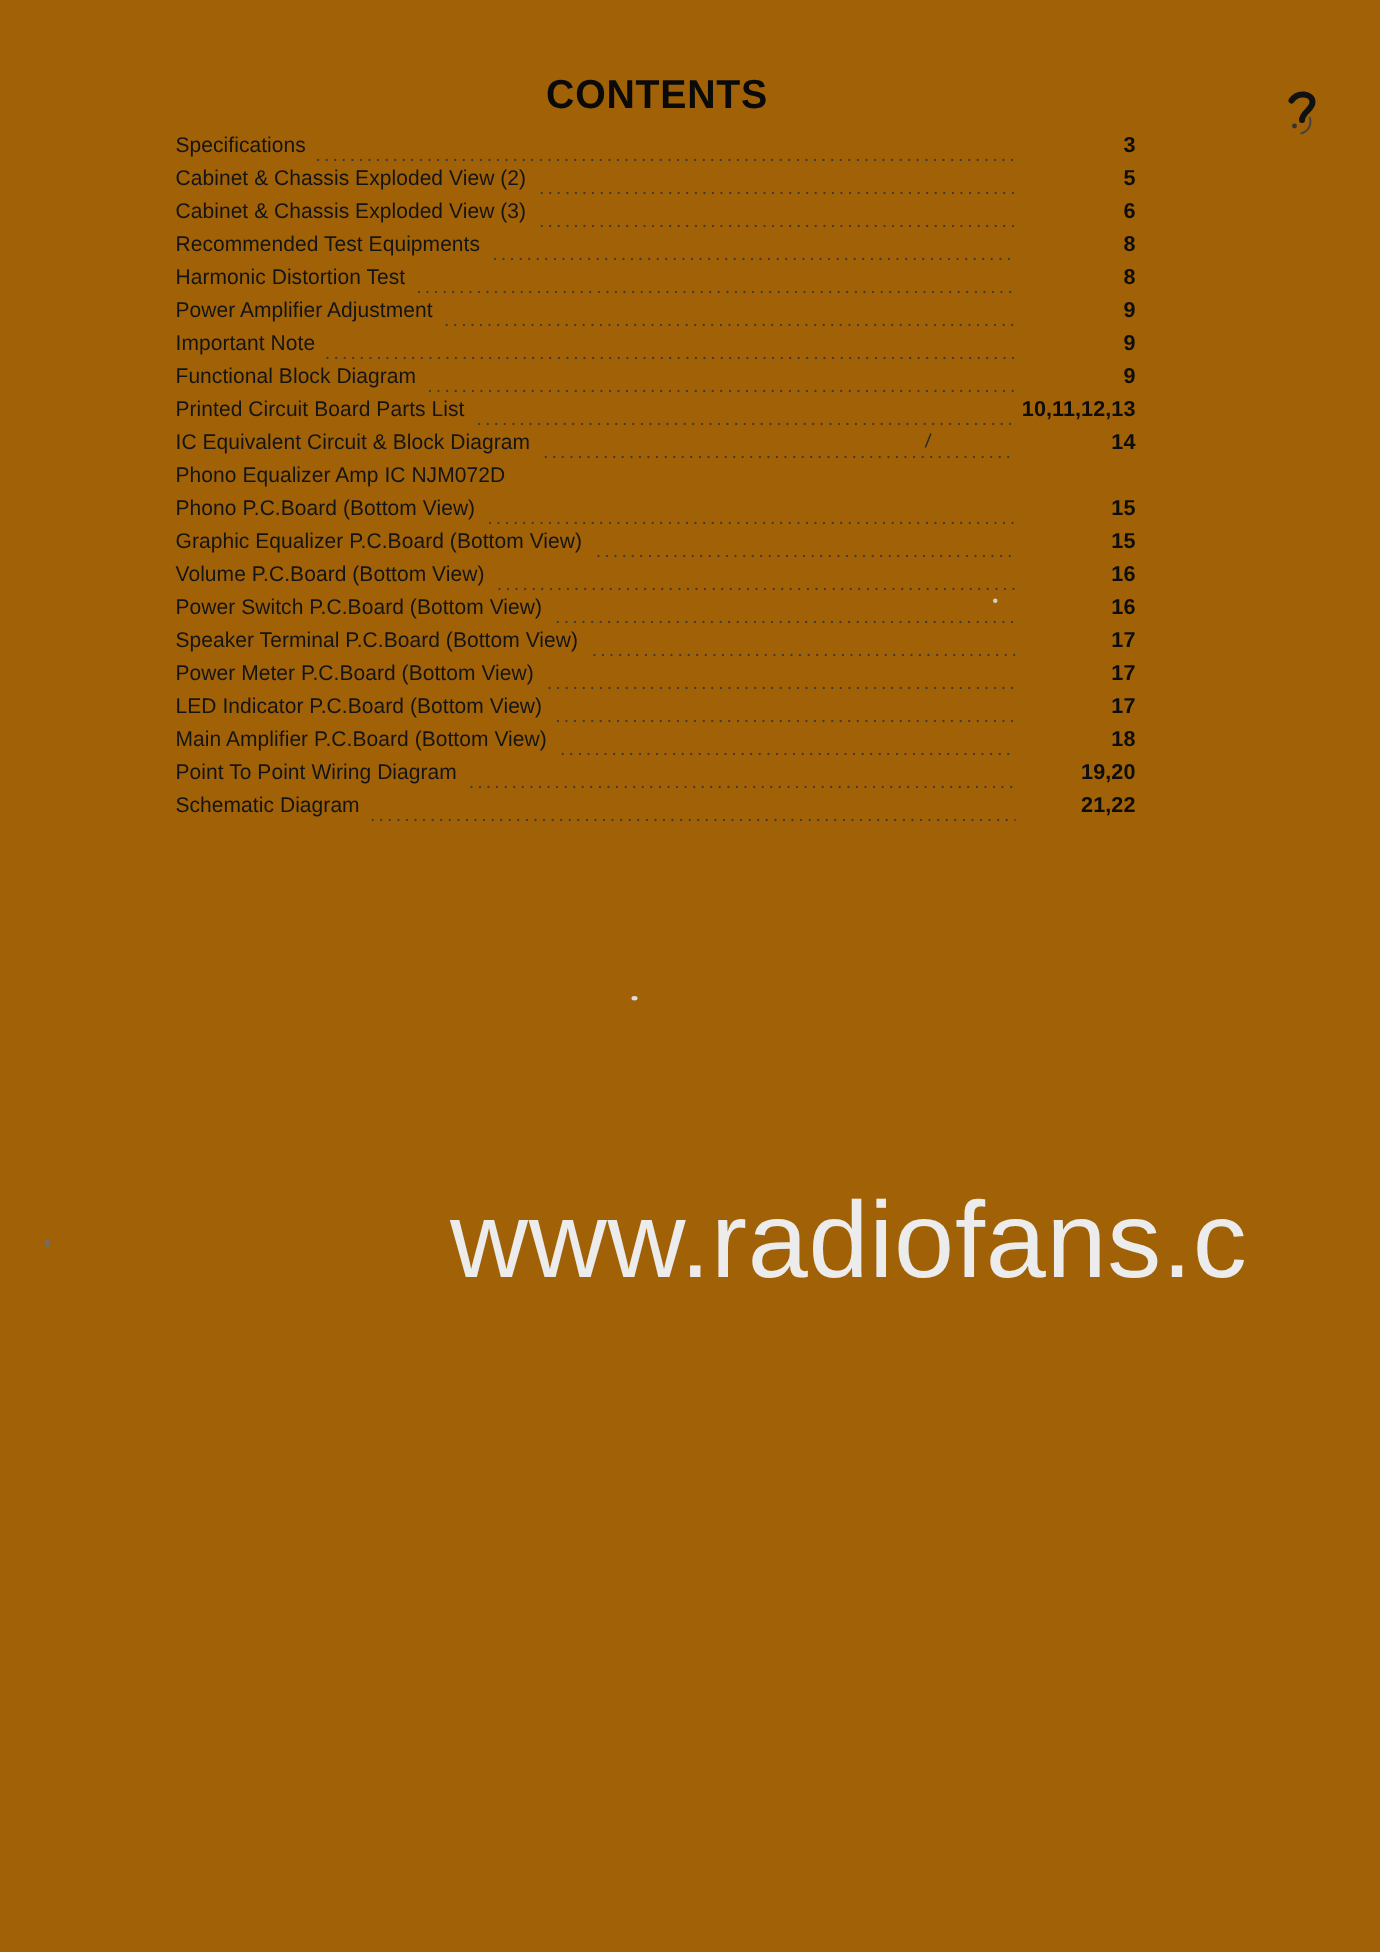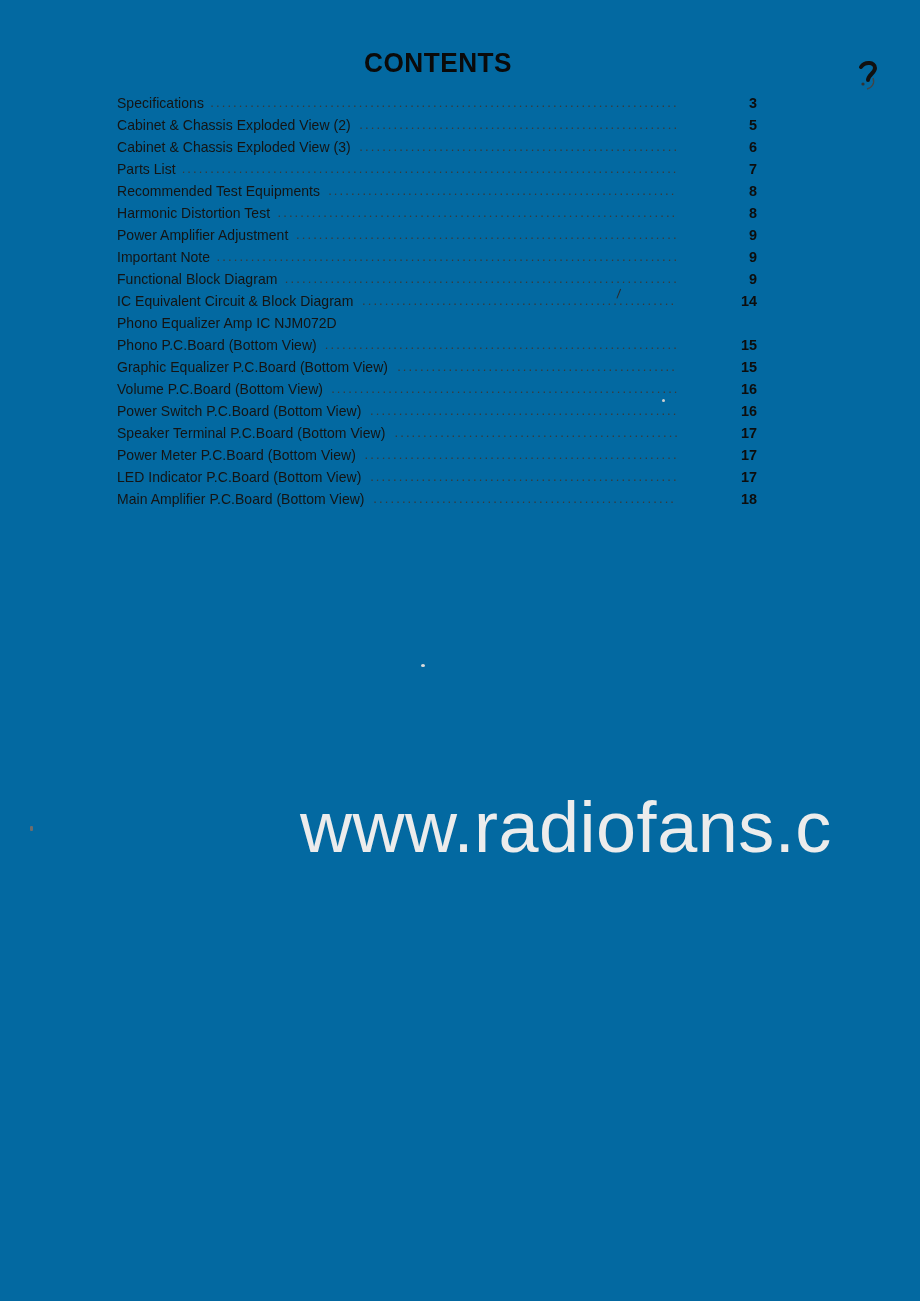--- a/index.html
+++ b/index.html
@@ -14,21 +14,21 @@
     position: relative;
     overflow: hidden;
     font-family: "Liberation Sans", "DejaVu Sans", sans-serif;
     color: #000000;
   }
 
   
   #page {
     position: absolute;
     inset: 0;
-    background: #0369a1;
+    background: #a16207;
   }
 
   
   #contents-heading {
     position: absolute;
     top: 30px;
     left: 0;
     width: 876px;
     text-align: center;
     font-size: 27px;
@@ -42,21 +42,21 @@
   
   #toc {
     position: absolute;
     top: 89px;
     left: 117px;
     width: 640px;
   }
 
   .toc-row {
     display: flex;
-    align-items: flex-end;
+    align-items: flex-start;
     height: 22px;
     font-size: 14.2px;
     color: #141414;
     white-space: nowrap;
     letter-spacing: 0.05px;
   }
 
   .toc-label {
     flex: 0 0 auto;
     padding-right: 5px;
@@ -156,25 +156,20 @@
         <span class="toc-label">Cabinet &amp; Chassis Exploded View (2)</span>
         <span class="toc-leader"></span>
         <span class="toc-page">5</span>
       </div>
       <div class="toc-row">
         <span class="toc-label">Cabinet &amp; Chassis Exploded View (3)</span>
         <span class="toc-leader"></span>
         <span class="toc-page">6</span>
       </div>
       <div class="toc-row">
-        <span class="toc-label">Parts List</span>
-        <span class="toc-leader"></span>
-        <span class="toc-page">7</span>
-      </div>
-      <div class="toc-row">
         <span class="toc-label">Recommended Test Equipments</span>
         <span class="toc-leader"></span>
         <span class="toc-page">8</span>
       </div>
       <div class="toc-row">
         <span class="toc-label">Harmonic Distortion Test</span>
         <span class="toc-leader"></span>
         <span class="toc-page">8</span>
       </div>
       <div class="toc-row">
@@ -184,20 +179,25 @@
       </div>
       <div class="toc-row">
         <span class="toc-label">Important Note</span>
         <span class="toc-leader"></span>
         <span class="toc-page">9</span>
       </div>
       <div class="toc-row">
         <span class="toc-label">Functional Block Diagram</span>
         <span class="toc-leader"></span>
         <span class="toc-page">9</span>
+      </div>
+      <div class="toc-row">
+        <span class="toc-label">Printed Circuit Board Parts List</span>
+        <span class="toc-leader"></span>
+        <span class="toc-page">10,11,12,13</span>
       </div>
       <div class="toc-row">
         <span class="toc-label">IC Equivalent Circuit &amp; Block Diagram</span>
         <span class="toc-leader"></span>
         <span class="toc-page">14</span>
       </div>
       <div class="toc-row sub">
         <span class="toc-label">Phono Equalizer Amp IC NJM072D</span>
         <span class="toc-leader"></span>
         <span class="toc-page"></span>
@@ -234,20 +234,30 @@
       </div>
       <div class="toc-row">
         <span class="toc-label">LED Indicator P.C.Board (Bottom View)</span>
         <span class="toc-leader"></span>
         <span class="toc-page">17</span>
       </div>
       <div class="toc-row">
         <span class="toc-label">Main Amplifier P.C.Board (Bottom View)</span>
         <span class="toc-leader"></span>
         <span class="toc-page">18</span>
+      </div>
+      <div class="toc-row">
+        <span class="toc-label">Point To Point Wiring Diagram</span>
+        <span class="toc-leader"></span>
+        <span class="toc-page">19,20</span>
+      </div>
+      <div class="toc-row">
+        <span class="toc-label">Schematic Diagram</span>
+        <span class="toc-leader"></span>
+        <span class="toc-page">21,22</span>
       </div>
     </div>
 
   <div id="watermark">www.radiofans.c</div>
 
   <div class="speck" id="speck-left"></div>
   <div class="speck" id="speck-mid"></div>
   <div class="speck" id="speck-ic"></div>
   <div class="leader-slash"></div>
 

